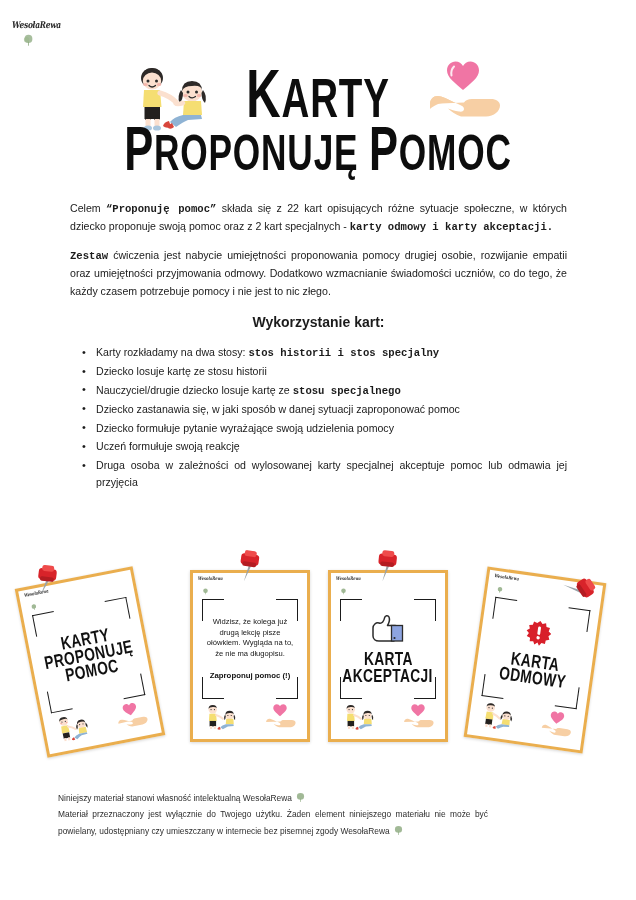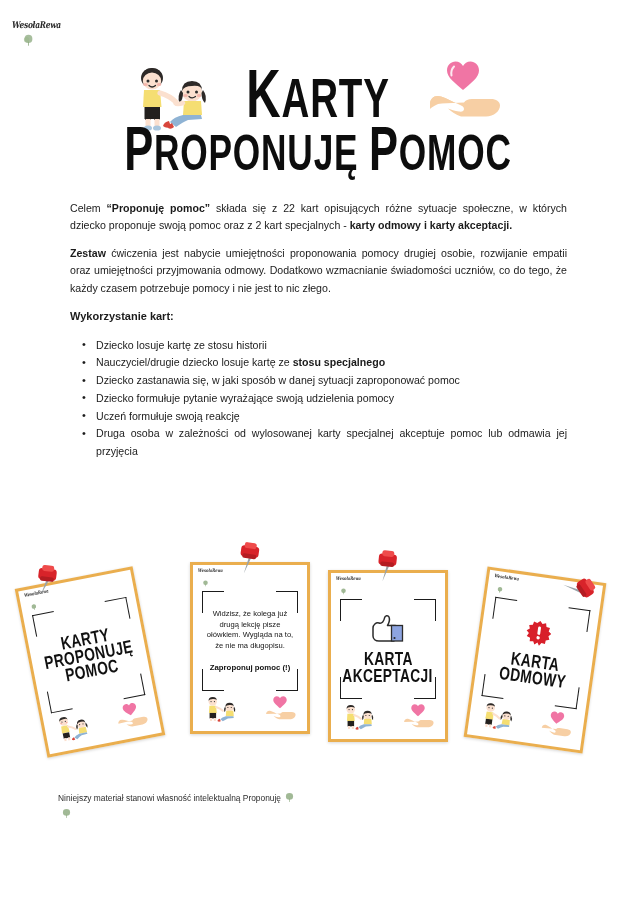--- a/index.html
+++ b/index.html
@@ -87,27 +87,27 @@
   .body-copy {
     position: absolute;
     left: 70px; top: 200px;
     width: 497px;
     font-size: 10.6px;
     line-height: 1.62;
     text-align: justify;
   }
   .body-copy p { margin: 0 0 11px 0; }
   .body-copy p.last { margin-bottom: 0; }
-  .body-copy b, .body-copy strong { font-weight: bold; }
+  .body-copy b, .body-copy strong { font-weight: bold; font-family: Liberation Mono, monospace; }
 
   .usage-heading {
     font-weight: bold;
     margin: 0 0 2px 0;
-    font-size: 11px;
-    text-align: left;
+    font-size: 14px;
+    text-align: center;
   }
   ul.usage-list {
     margin: 0 0 11px 0;
     padding-left: 24px;
     list-style: none;
   }
   ul.usage-list li {
     position: relative;
     font-size: 10.6px;
     line-height: 1.63;
@@ -308,20 +308,21 @@
 
 <div class="body-copy">
 
   <p><span>Celem </span><b>“Proponuję pomoc”</b><span> składa się z 22 kart opisujących różne sytuacje społeczne, w których dziecko proponuje swoją pomoc oraz z 2 kart specjalnych - </span><b>karty odmowy i karty akceptacji.</b></p>
 
   <p><b>Zestaw</b><span> ćwiczenia jest nabycie umiejętności proponowania pomocy drugiej osobie, rozwijanie empatii oraz umiejętności przyjmowania odmowy. Dodatkowo wzmacnianie świadomości uczniów, co do tego, że każdy czasem potrzebuje pomocy i nie jest to nic złego.</span></p>
 
   <p class="usage-heading">Wykorzystanie kart:</p>
 
   <ul class="usage-list">
+    <li><span>Karty rozkładamy na dwa stosy: </span><b>stos historii i stos specjalny</b></li>
     <li><span>Dziecko losuje kartę ze stosu historii</span><b></b></li>
     <li><span>Nauczyciel/drugie dziecko losuje kartę ze </span><b>stosu specjalnego</b></li>
     <li><span>Dziecko zastanawia się, w jaki sposób w danej sytuacji zaproponować pomoc</span><b></b></li>
     <li><span>Dziecko formułuje pytanie wyrażające swoją udzielenia pomocy</span><b></b></li>
     <li><span>Uczeń formułuje swoją reakcję</span><b></b></li>
     <li><span>Druga osoba w zależności od wylosowanej karty specjalnej akceptuje pomoc lub odmawia jej przyjęcia</span><b></b></li>
   </ul>
 
 </div>
 
@@ -375,21 +376,21 @@
           <path d="M43 59 Q38 60 37 64 Q40 67 45 65 Z" fill="#d8463c"></path>
         </svg>
         <svg class="card-hand" viewBox="0 0 86 76">
           <path d="M43 36 C35 29 27 23.5 27 16.5 C27 11 31 7.5 35.5 7.5 C39 7.5 41.5 9.5 43 12 C44.5 9.5 47 7.5 50.5 7.5 C55 7.5 59 11 59 16.5 C59 23.5 51 29 43 36 Z" fill="#f075a4"></path>
           <path d="M10 50 C10 44 15 40.5 21 42.5 C27 44.5 33 48 38 50 C42 51.5 44 53 44 55 C44 57 42 58 39 57.5 C35 57 30.5 55.5 28 54.5 C31 57.5 36 61 41 62.5 L66 62.5 C74 62.5 80 57 80 51.5 C80 47.5 76 45 71 45 L52 45 C48 45 45.5 46.5 44 48.5 Z" fill="#f7cfa4"></path>
         </svg>
       </div>
     </div>
   </div>
 
-  <div class="card-wrap" style="left:190px; top:14px;">
+  <div class="card-wrap" style="left:190px; top:22px;">
     <svg class="pushpin" style="left:42px; top:-20px; transform:rotate(8deg);" viewBox="0 0 34 32">
       <path d="M17 14 L14 32 L19 16 Z" fill="#9aa3a8"></path>
       <rect x="8" y="4" width="18" height="11" rx="3.2" fill="#d8232a"></rect>
       <rect x="11" y="0.5" width="12" height="6" rx="2.4" fill="#ef4b4b"></rect>
       <rect x="10" y="12" width="14" height="4.5" rx="2" fill="#b41c22"></rect>
     </svg>
     <div class="card">
       <div class="card-logo">
         <div class="cl-word">WesołaRewa</div>
         <svg class="cl-tree" width="7" height="7" viewBox="0 0 20 20">
@@ -543,21 +544,21 @@
         <svg class="card-hand" viewBox="0 0 86 76">
           <path d="M43 36 C35 29 27 23.5 27 16.5 C27 11 31 7.5 35.5 7.5 C39 7.5 41.5 9.5 43 12 C44.5 9.5 47 7.5 50.5 7.5 C55 7.5 59 11 59 16.5 C59 23.5 51 29 43 36 Z" fill="#f075a4"></path>
           <path d="M10 50 C10 44 15 40.5 21 42.5 C27 44.5 33 48 38 50 C42 51.5 44 53 44 55 C44 57 42 58 39 57.5 C35 57 30.5 55.5 28 54.5 C31 57.5 36 61 41 62.5 L66 62.5 C74 62.5 80 57 80 51.5 C80 47.5 76 45 71 45 L52 45 C48 45 45.5 46.5 44 48.5 Z" fill="#f7cfa4"></path>
         </svg>
       </div>
     </div>
   </div>
 </div>
 
 <div class="footer">
-  <p class="f-line"><span>Niniejszy materiał stanowi własność intelektualną Proponuję</span><svg class="leaf-inline" width="11" height="11" viewBox="0 0 20 20">
+  <p class="f-line"><span>Niniejszy materiał stanowi własność intelektualną WesołaRewa</span><svg class="leaf-inline" width="11" height="11" viewBox="0 0 20 20">
         <ellipse cx="10" cy="8" rx="6.5" ry="6" fill="#8aa87c" opacity="0.8"></ellipse>
         <rect x="9.2" y="12" width="1.4" height="6" fill="#8aa87c" opacity="0.8"></rect>
       </svg></p>
-  <p class="f-line"><svg class="leaf-inline" width="11" height="11" viewBox="0 0 20 20">
+  <p class="f-line"><span>Materiał przeznaczony jest wyłącznie do Twojego użytku. Żaden element niniejszego materiału nie może być powielany, udostępniany czy umieszczany w internecie bez pisemnej zgody WesołaRewa</span><svg class="leaf-inline" width="11" height="11" viewBox="0 0 20 20">
         <ellipse cx="10" cy="8" rx="6.5" ry="6" fill="#8aa87c" opacity="0.8"></ellipse>
         <rect x="9.2" y="12" width="1.4" height="6" fill="#8aa87c" opacity="0.8"></rect>
       </svg></p>
 </div>
 
 </body></html>

